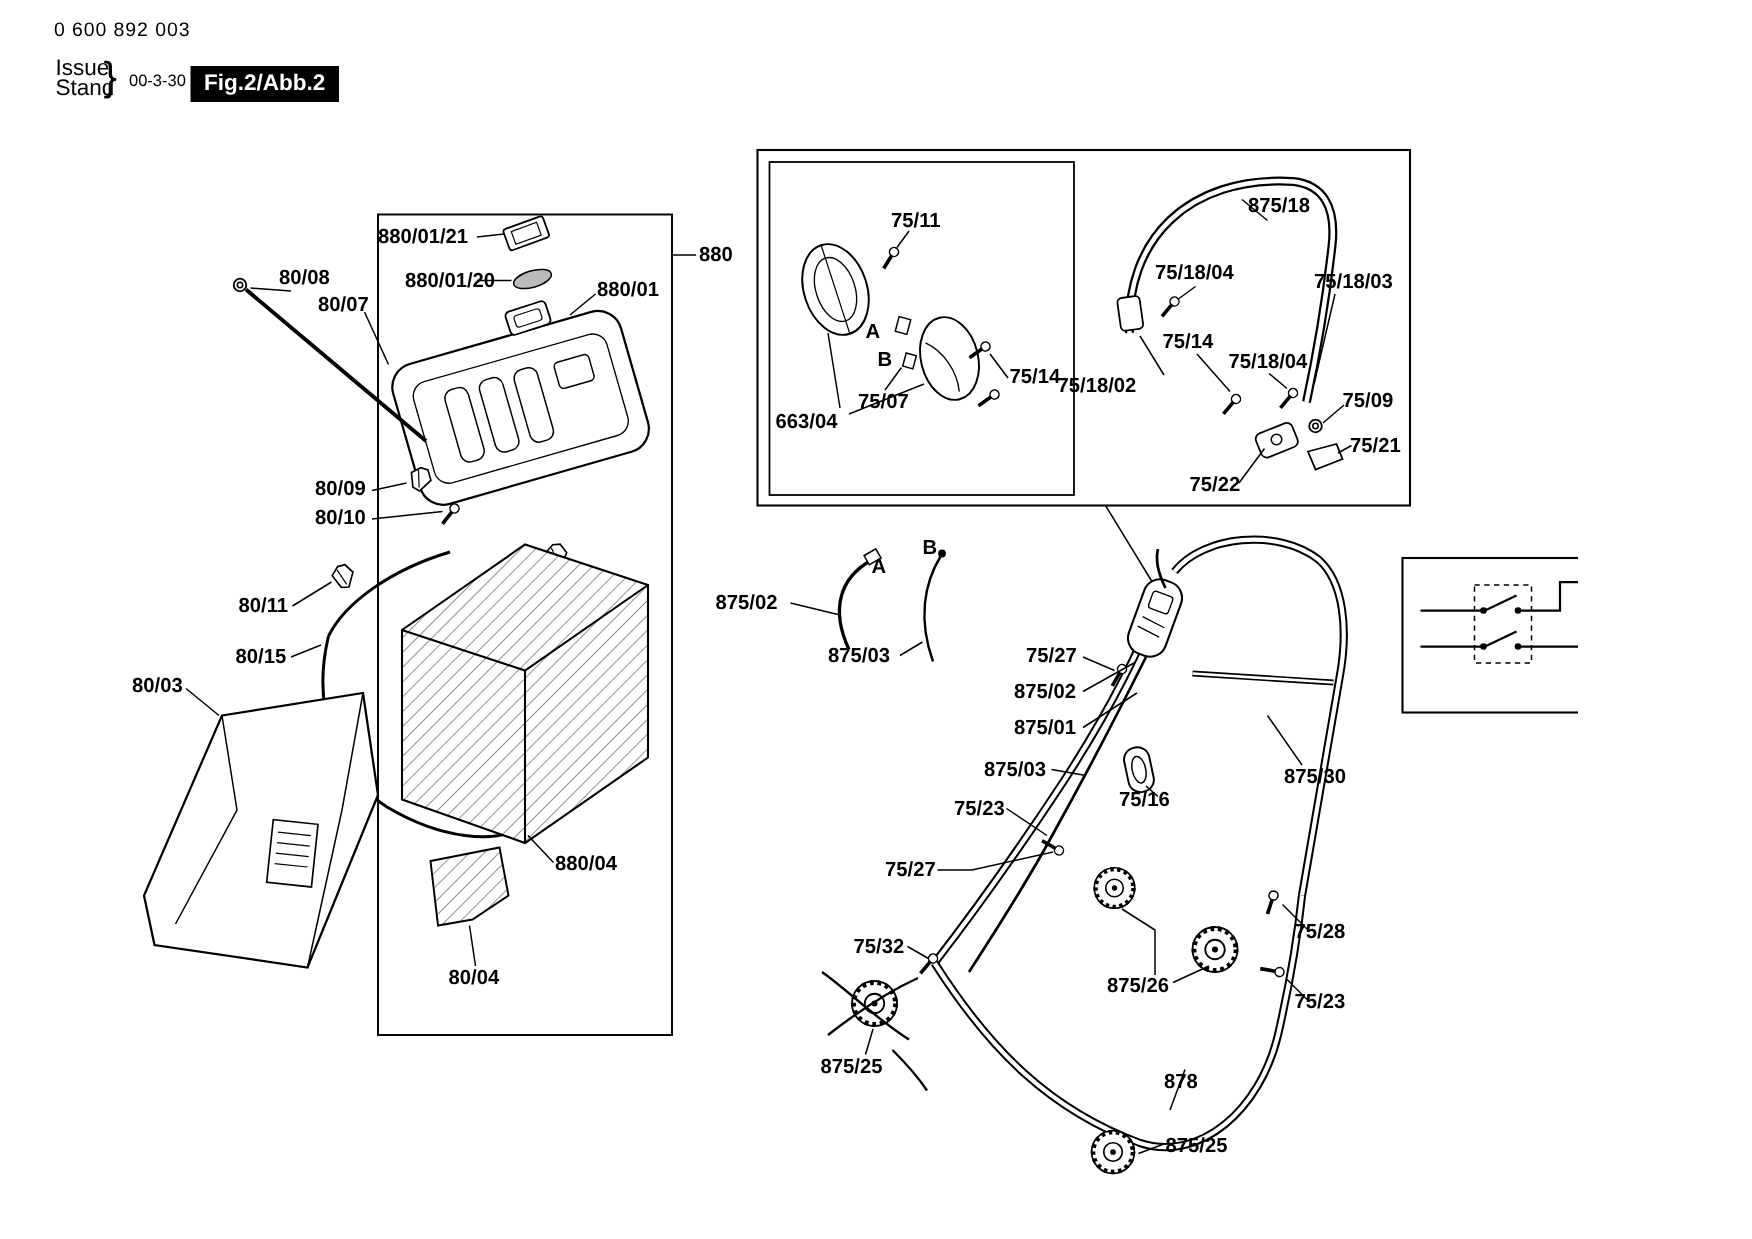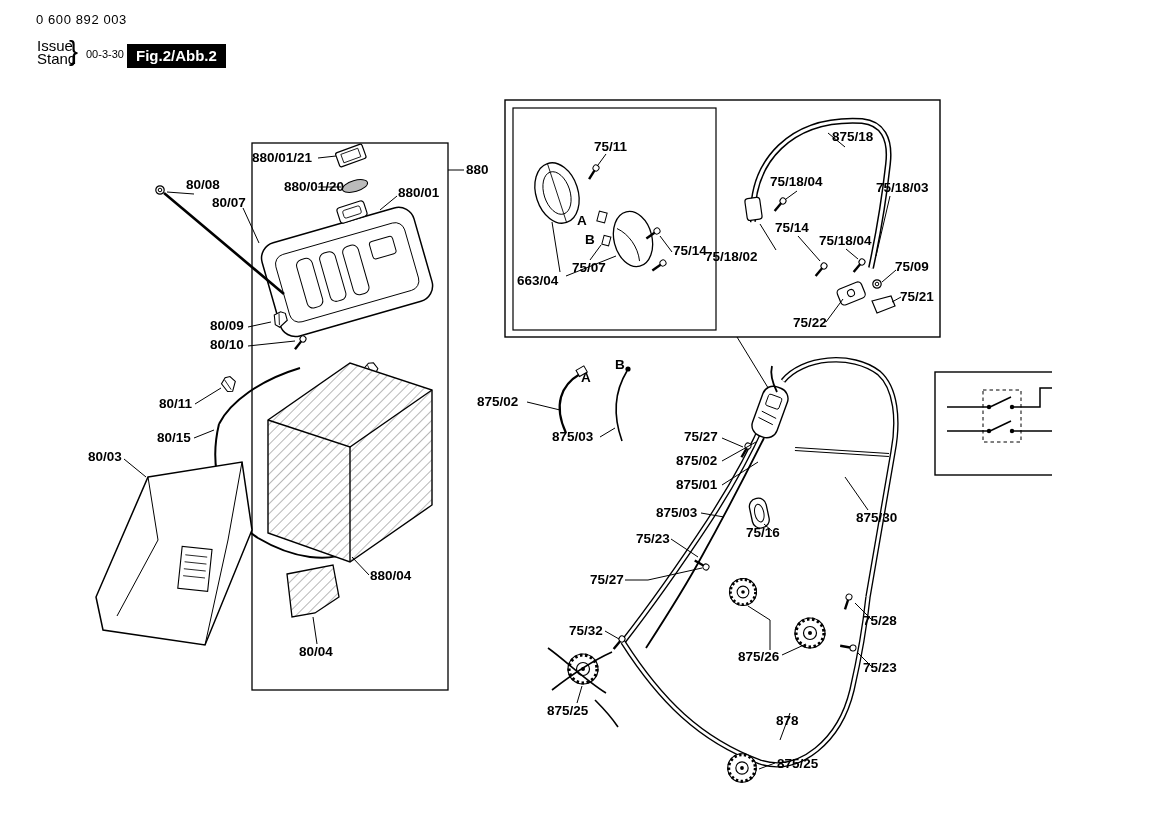--- a/index.html
+++ b/index.html
@@ -285,21 +285,21 @@
     <span style="display:block;">Stand</span>
   </div>
   <div class="hdr-brace">}</div>
   <div class="hdr-date">00-3-30</div>
   <div class="figbadge">Fig.2/Abb.2</div>
 
   <div class="labels-layer">
 
   <div class="plabel" style="left: 252px; top: 151px;">880/01/21</div>
       <div class="plabel" style="left: 186px; top: 178px;">80/08</div>
-      <div class="plabel" style="left: 264px; top: 180px; padding-left: 20px;">880/01/20</div>
+      <div class="plabel" style="left: 250px; top: 180px; padding-left: 20px;">880/01/20</div>
       <div class="plabel" style="left: 212px; top: 196px;">80/07</div>
       <div class="plabel" style="left: 398px; top: 186px;">880/01</div>
       <div class="plabel" style="left: 466px; top: 163px;">880</div>
       <div class="plabel" style="left: 210px; top: 319px;">80/09</div>
       <div class="plabel" style="left: 210px; top: 338px;">80/10</div>
       <div class="plabel" style="left: 159px; top: 397px;">80/11</div>
       <div class="plabel" style="left: 157px; top: 431px;">80/15</div>
       <div class="plabel" style="left: 88px; top: 450px;">80/03</div>
       <div class="plabel" style="left: 370px; top: 569px;">880/04</div>
       <div class="plabel" style="left: 299px; top: 645px;">80/04</div>

